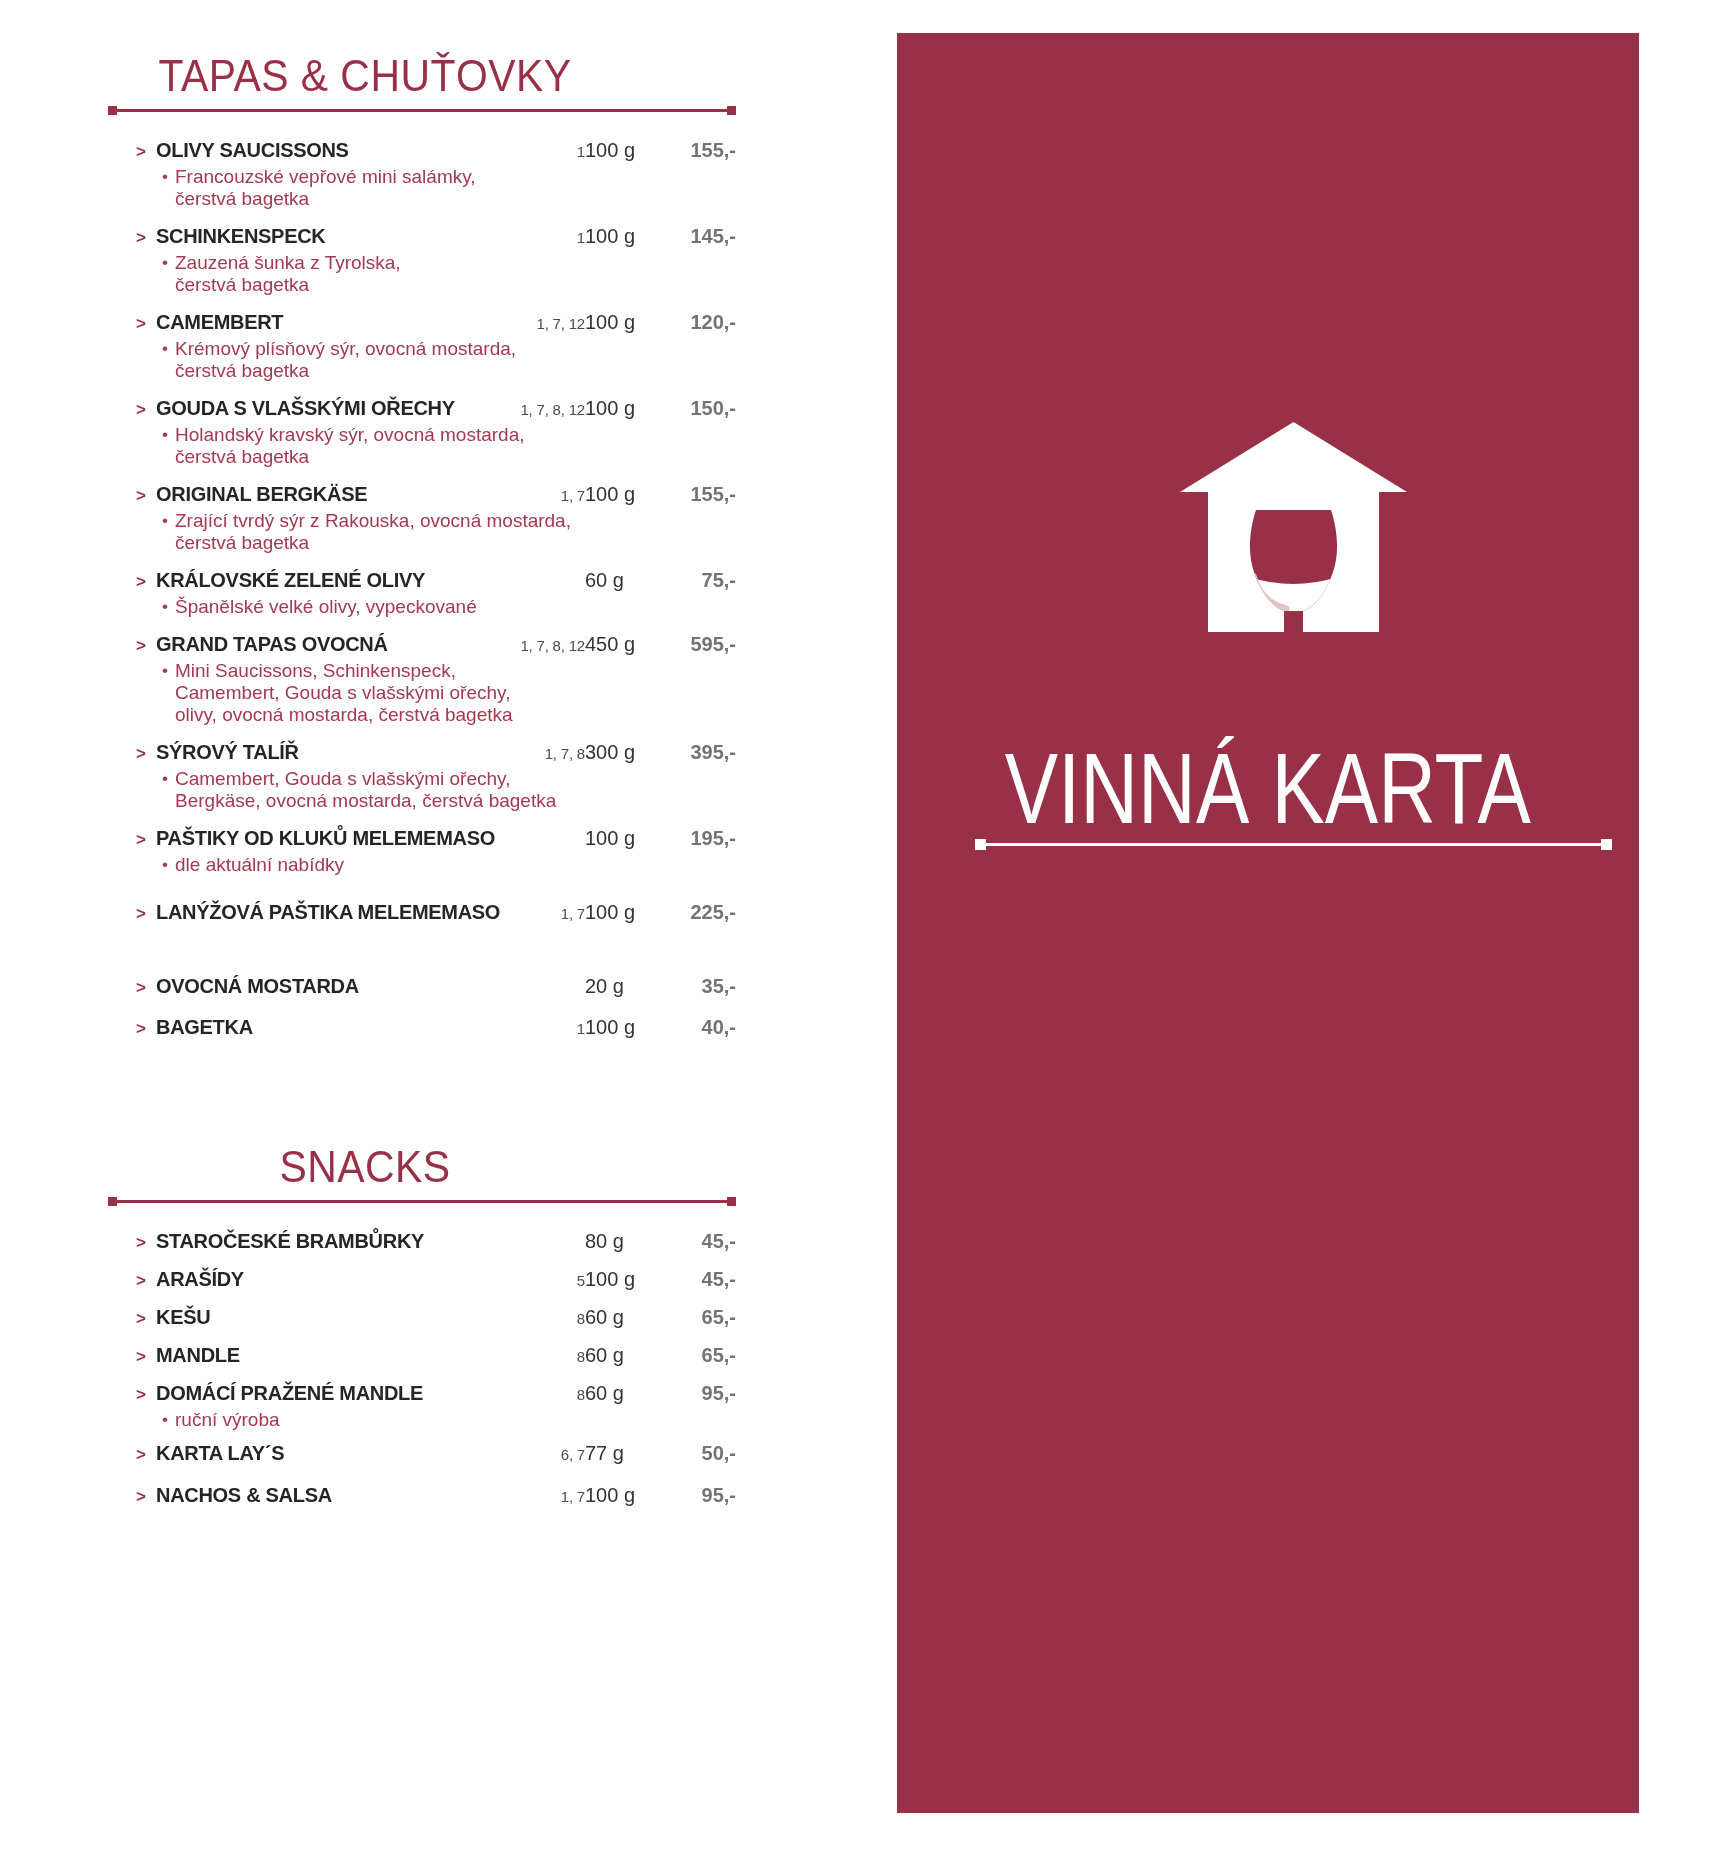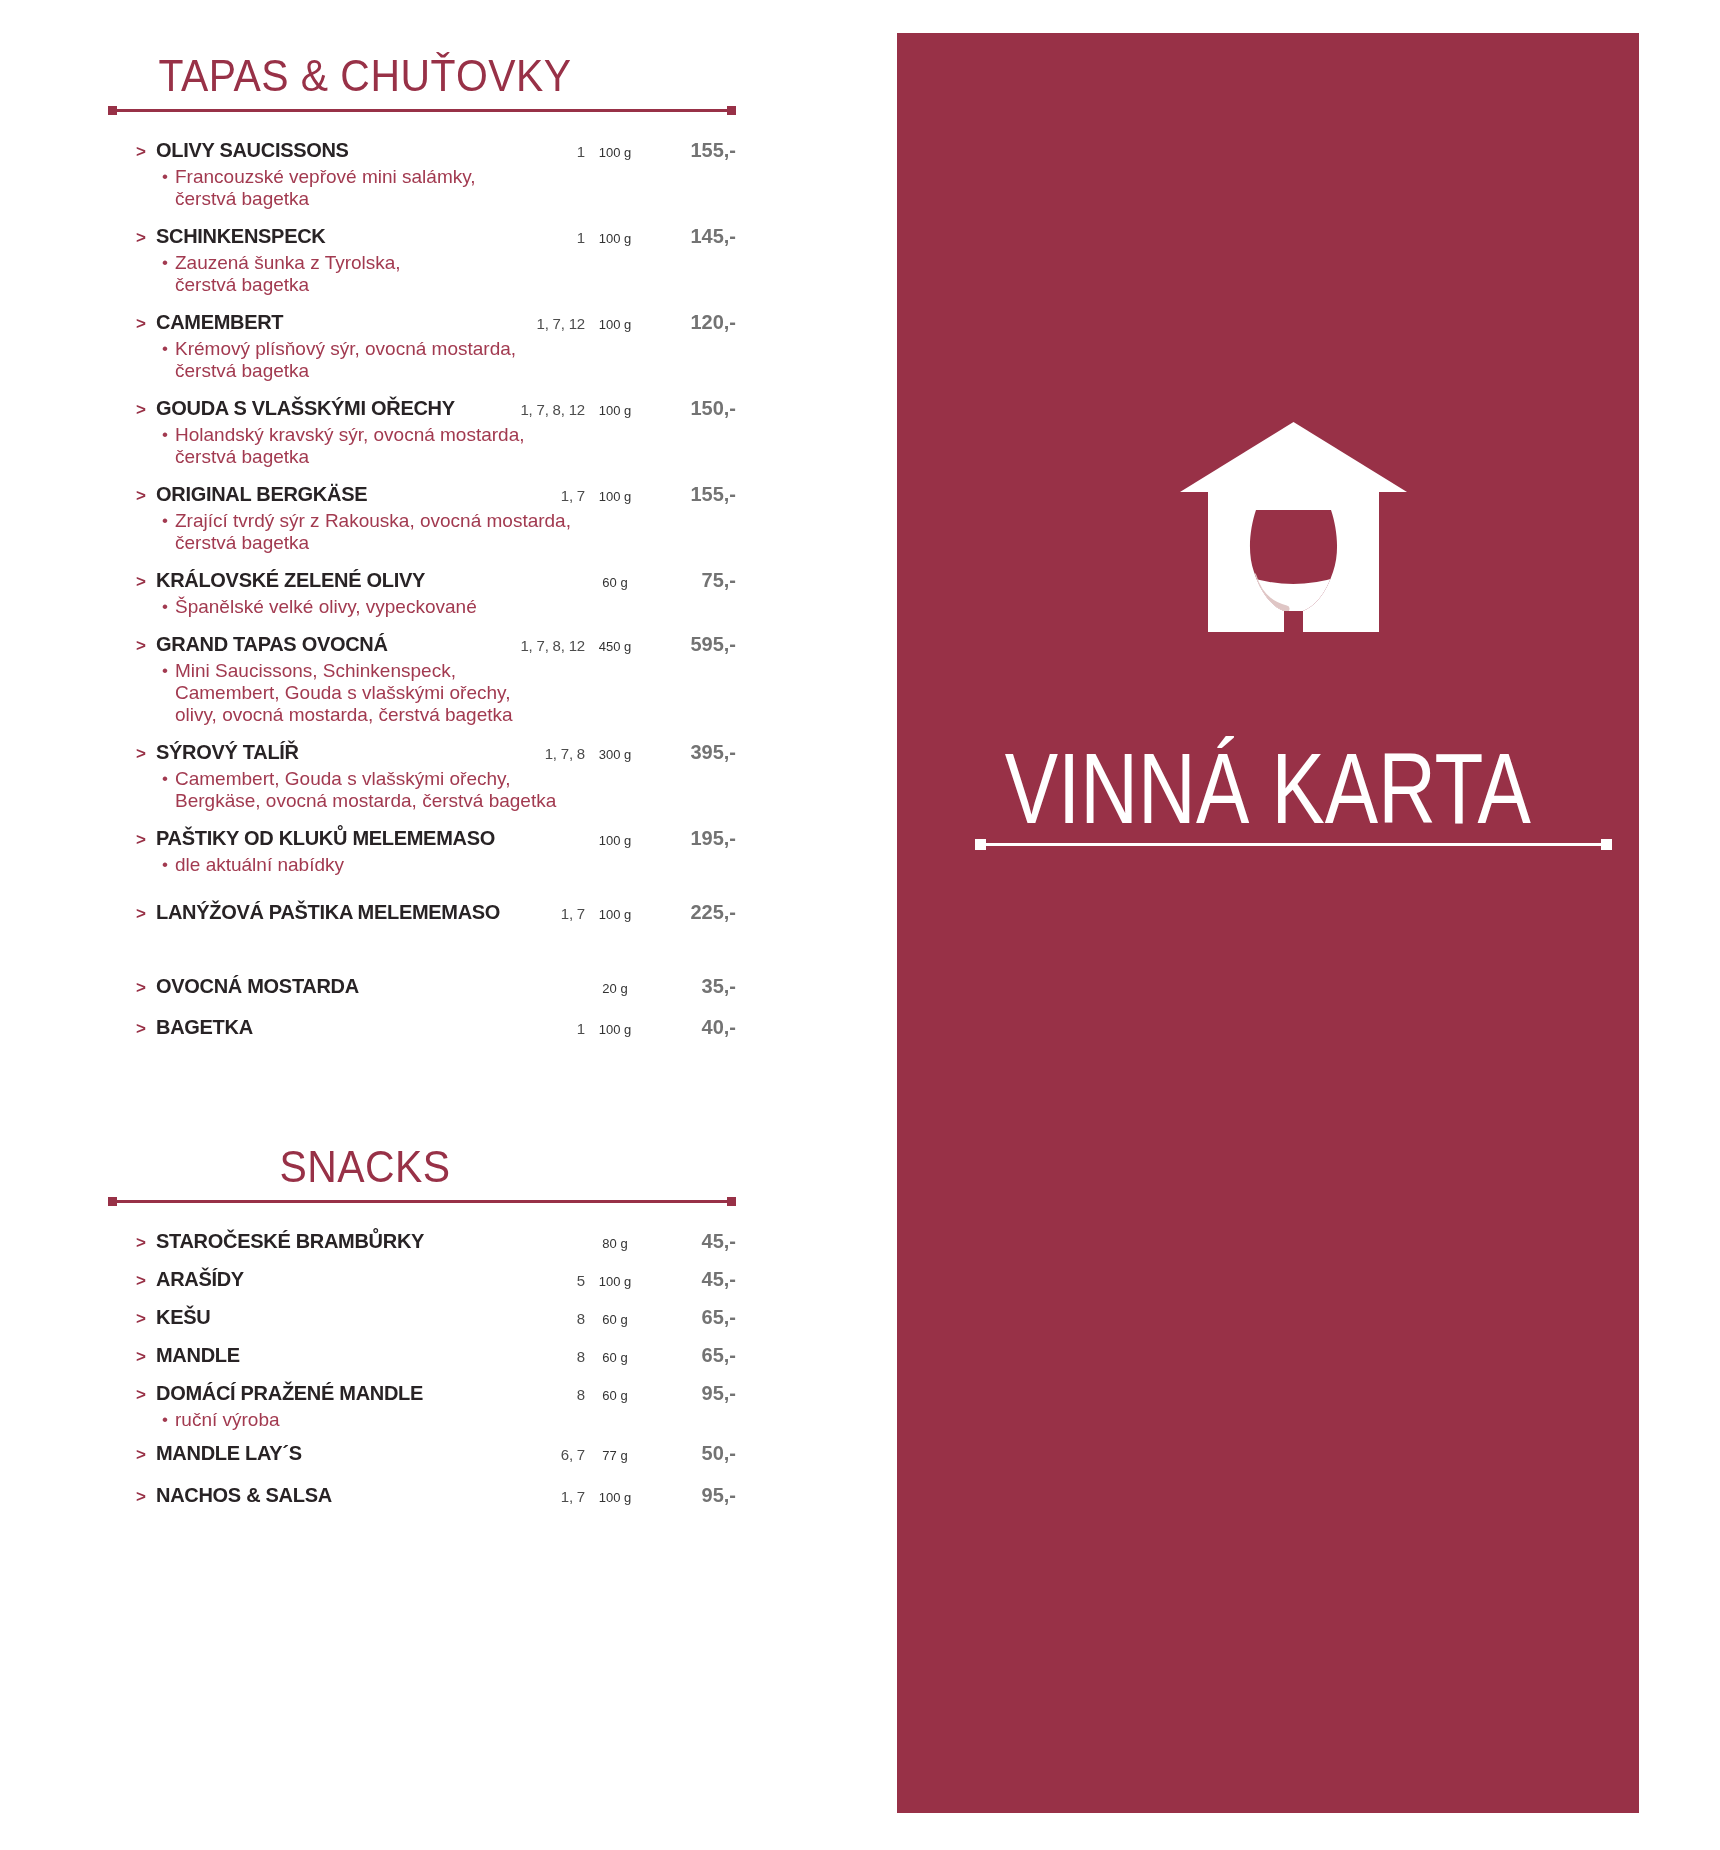--- a/index.html
+++ b/index.html
@@ -35,21 +35,21 @@
   .sec-0 .item-10{margin-bottom:50px;}
   .sec-0 .item-11{margin-bottom:17px;}
   .sec-1 .item-5{margin-bottom:10px;}
   .sec-1 .item-6{margin-bottom:18px;}
 
   .row{display:grid;grid-template-columns:48px 1fr 95px 60px 91px;align-items:baseline;}
   .arrow{text-align:right;padding-right:10px;color:var(--accent);font-weight:700;font-size:17px;}
   .name{min-width:0;font-size:20px;line-height:24px;font-weight:700;color:var(--ink);
         white-space:nowrap;letter-spacing:-.3px;}
   .allerg{text-align:right;font-size:15px;color:#4c4c4c;white-space:nowrap;letter-spacing:-.2px;}
-  .weight{text-align:center;font-size:13px;color:#333333;white-space:nowrap;}
+  .weight{text-align:left;font-size:20px;color:#333333;white-space:nowrap;}
   .price{text-align:right;font-size:20px;font-weight:700;color:#737373;white-space:nowrap;}
 
   .desc{display:flex;padding-left:54px;margin-top:4px;
         font-size:19px;line-height:22px;color:var(--desc);}
   .desc .bullet{flex:0 0 13px;width:13px;font-size:17px;}
   .desc .lines{flex:1 1 auto;}
 
   
   .panel{position:absolute;left:897px;top:33px;width:742px;height:1780px;background:var(--accent);}
   .logo{position:absolute;left:283px;top:389px;}
@@ -272,21 +272,21 @@
             <span class="price">95,-</span>
           </div>
           <div class="desc">
             <span class="bullet">•</span>
             <div class="lines">ruční výroba</div>
           </div>
         </div>
         <div class="item item-6">
           <div class="row">
             <span class="arrow">&gt;</span>
-            <span class="name">MANDLE LAY´S</span>
+            <span class="name">KARTA LAY´S</span>
             <span class="allerg">6, 7</span>
             <span class="weight">77 g</span>
             <span class="price">50,-</span>
           </div>
         </div>
         <div class="item item-7">
           <div class="row">
             <span class="arrow">&gt;</span>
             <span class="name">NACHOS &amp; SALSA</span>
             <span class="allerg">1, 7</span>

